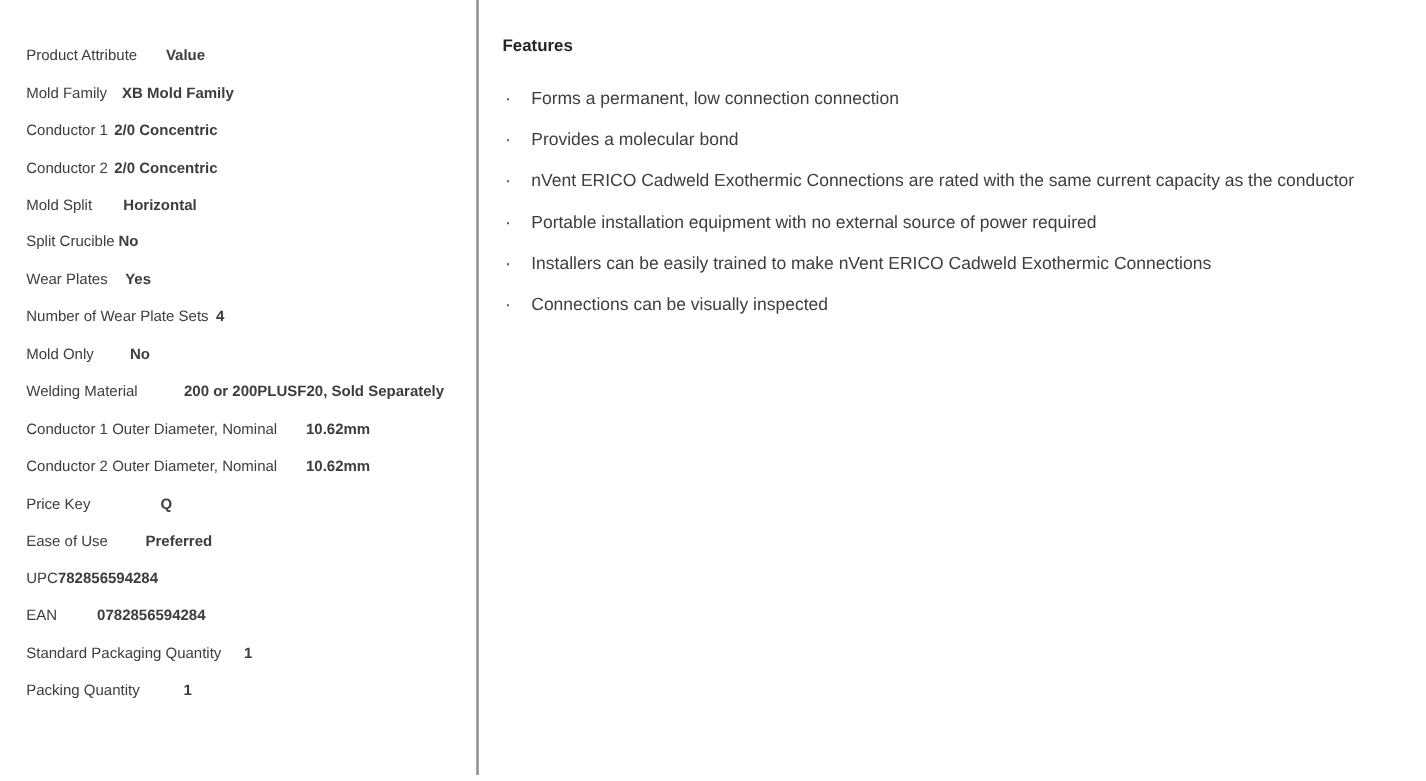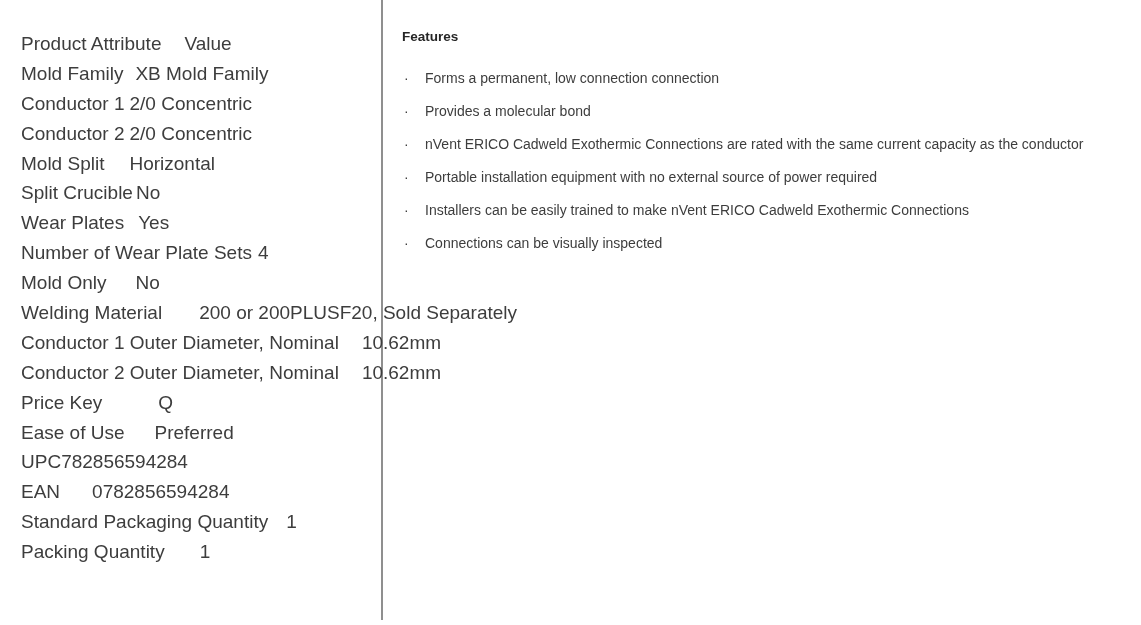--- a/index.html
+++ b/index.html
@@ -27,26 +27,26 @@
   .spec-table {
     position: absolute;
     left: 21px;
     top: 29px;
     width: 355px;
   }
   .spec-row {
     height: 29.9px;
     display: flex;
     align-items: center;
-    font-size: 19px;
+    font-size: 12px;
     color: #3d3d3d;
     white-space: nowrap;
   }
   .spec-attribute { flex: 0 0 auto; }
-  .spec-value { flex: 0 0 auto; }
+  .spec-value { flex: 0 0 auto; font-weight: bold; }
   
   .spec-row:nth-child(1)  .spec-value { margin-left: 23px; }
   .spec-row:nth-child(2)  .spec-value { margin-left: 12px; }
   .spec-row:nth-child(3)  .spec-value { margin-left: 5px;  }
   .spec-row:nth-child(4)  .spec-value { margin-left: 5px;  }
   .spec-row:nth-child(5)  .spec-value { margin-left: 25px; }
   .spec-row:nth-child(6)  .spec-value { margin-left: 3px;  }
   .spec-row:nth-child(7)  .spec-value { margin-left: 14px; }
   .spec-row:nth-child(8)  .spec-value { margin-left: 6px;  }
   .spec-row:nth-child(9)  .spec-value { margin-left: 29px; }

